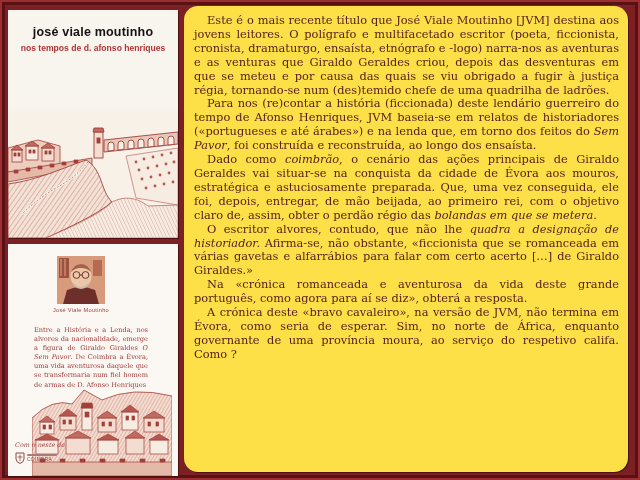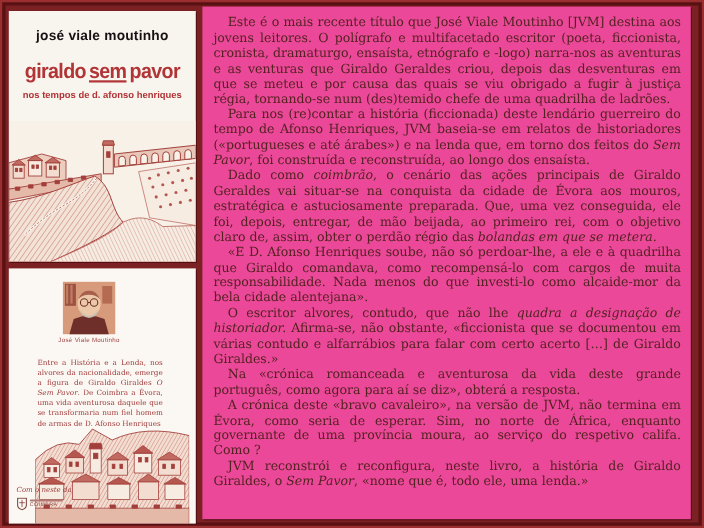--- a/index.html
+++ b/index.html
@@ -36,37 +36,32 @@
   .back-engraving{position:absolute;right:6px;bottom:0;width:140px;height:98px;}
   .support{position:absolute;left:7px;bottom:12px;width:52px;color:#a04040;}
   .support .line{font-style:italic;font-size:6.4px;margin-bottom:3px;}
   .logo-row{display:flex;align-items:center;gap:2px;}
   .logo-lines{display:flex;flex-direction:column;gap:1px;}
   .logo-bar{width:30px;height:2px;background:#b07a74;border-radius:1px;}
   .logo-text{font-size:4.8px;font-family:"Liberation Sans", sans-serif;letter-spacing:.4px;color:#8a4a44;}
   .it{font-style:italic;}
 
   
-  .article{left:184px;top:6px;width:444px;height:466px;background:#ec4899;
-    box-shadow:1px 1px 0 #4f0e10;padding:8px 9px 6px 10px;box-sizing:border-box;}
+  .article{left:184px;top:6px;width:444px;height:466px;background:#fde047;
+    box-shadow:1px 1px 0 #4f0e10;padding:8px 9px 6px 10px;box-sizing:border-box;border-radius:14px;}
   .article p{margin:0;color:#552222;font-size:11.4px;line-height:13.9px;
     text-align:justify;text-indent:13px;}
 </style>
 </head>
 <body>
 
 <div class="canvas">
 
   <div class="panel front-cover">
     <div class="cover-author">josé viale moutinho</div>
-    <div class="cover-title">
-      <span class="inner">
-        <span>giraldo</span><span class="t-sem">sem</span><span>pavor</span>
-      </span>
-    </div>
     <div class="cover-subtitle">
       <div>nos tempos de d. afonso henriques</div>
     </div>
     <svg class="front-engraving" viewBox="0 0 170 128" preserveAspectRatio="none">
       <defs>
         <pattern id="hatch" width="4" height="4" patternUnits="userSpaceOnUse" patternTransform="rotate(35)">
           <rect width="4" height="4" fill="#f3e2d6"></rect>
           <line x1="0" y1="0" x2="0" y2="4" stroke="#b5564f" stroke-width="0.7"></line>
         </pattern>
         <pattern id="hatch2" width="3.2" height="3.2" patternUnits="userSpaceOnUse" patternTransform="rotate(-25)">
@@ -223,21 +218,19 @@
         </div>
       </div>
     </div>
   </div>
 
   <div class="panel article">
     <div>
         <p><span>Este é o mais recente título que José Viale Moutinho [JVM] destina aos jovens leitores. O polígrafo e multifacetado escritor (poeta, ficcionista, cronista, dramaturgo, ensaísta, etnógrafo e -logo) narra-nos as aventuras e as venturas que Giraldo Geraldes criou, depois das desventuras em que se meteu e por causa das quais se viu obrigado a fugir à justiça régia, tornando-se num (des)temido chefe de uma quadrilha de ladrões.</span></p>
         <p><span>Para nos (re)contar a história (ficcionada) deste lendário guerreiro do tempo de Afonso Henriques, JVM baseia-se em relatos de historiadores («portugueses e até árabes») e na lenda que, em torno dos feitos do </span><span class="it">Sem Pavor</span><span>, foi construída e reconstruída, ao longo dos ensaísta.</span></p>
         <p><span>Dado como </span><span class="it">coimbrão</span><span>, o cenário das ações principais de Giraldo Geraldes vai situar-se na conquista da cidade de Évora aos mouros, estratégica e astuciosamente preparada. Que, uma vez conseguida, ele foi, depois, entregar, de mão beijada, ao primeiro rei, com o objetivo claro de, assim, obter o perdão régio das </span><span class="it">bolandas em que se metera</span><span>.</span></p>
-        <p><span>«E D. Afonso Henriques soube, não só perdoar-lhe, a ele e à quadrilha que Giraldo comandava, como recompensá-lo com cargos de muita responsabilidade. Nada menos do que investi-lo como alcaide-mor da bela cidade alentejana».</span></p>
-        <p><span>O escritor alvores, contudo, que não lhe </span><span class="it">quadra a designação de historiador.</span><span> Afirma-se, não obstante, «ficcionista que se documentou em várias contudo e alfarrábios para falar com certo acerto […] de Giraldo Giraldes.»</span></p>
+        <p><span>O escritor alvores, contudo, que não lhe </span><span class="it">quadra a designação de historiador.</span><span> Afirma-se, não obstante, «ficcionista que se romanceada em várias gavetas e alfarrábios para falar com certo acerto […] de Giraldo Giraldes.»</span></p>
         <p><span>Na «crónica romanceada e aventurosa da vida deste grande português, como agora para aí se diz», obterá a resposta.</span></p>
         <p><span>A crónica deste «bravo cavaleiro», na versão de JVM, não termina em Évora, como seria de esperar. Sim, no norte de África, enquanto governante de uma província moura, ao serviço do respetivo califa. Como ?</span></p>
-        <p><span>JVM reconstrói e reconfigura, neste livro, a história de Giraldo Giraldes, o </span><span class="it">Sem Pavor</span><span>, «nome que é, todo ele, uma lenda.»</span></p>
       </div>
   </div>
 
 </div>
 
 </body></html>

